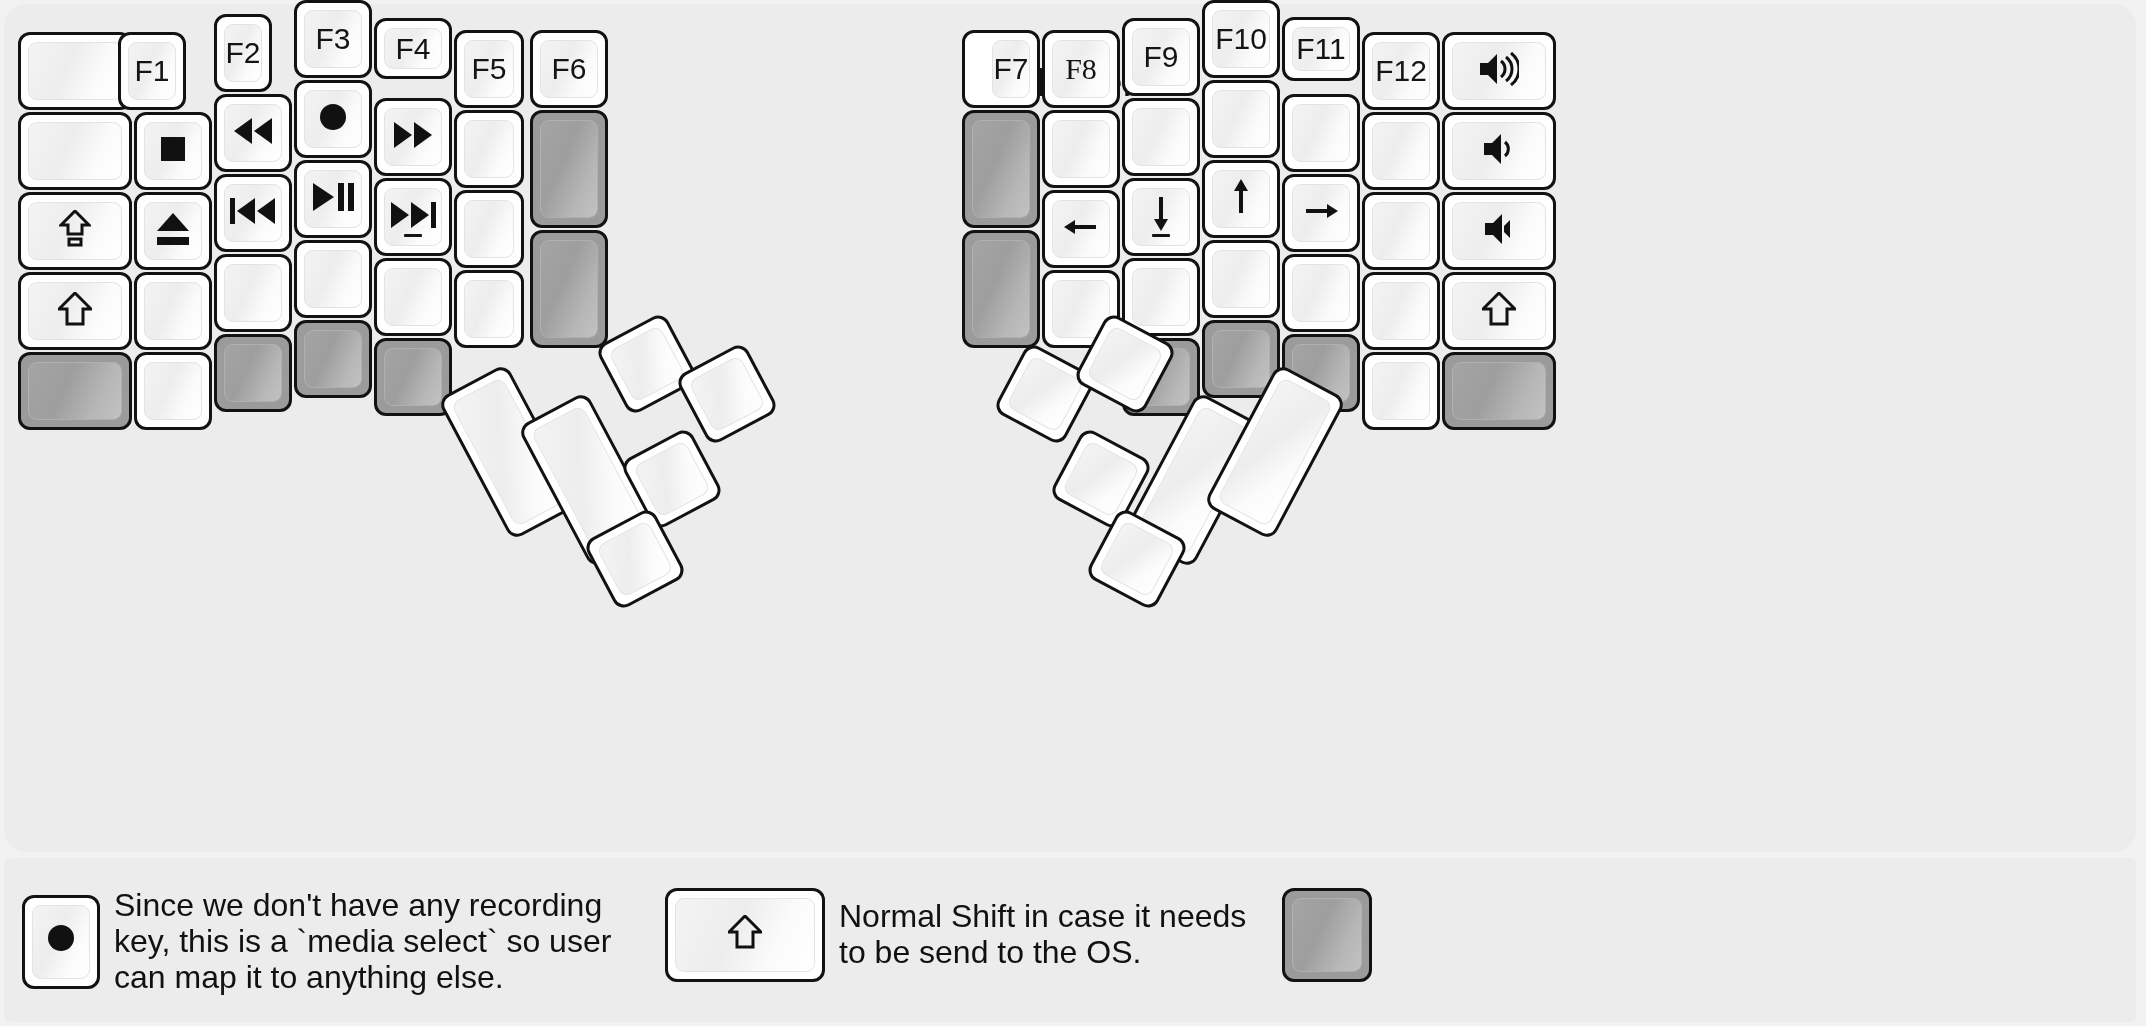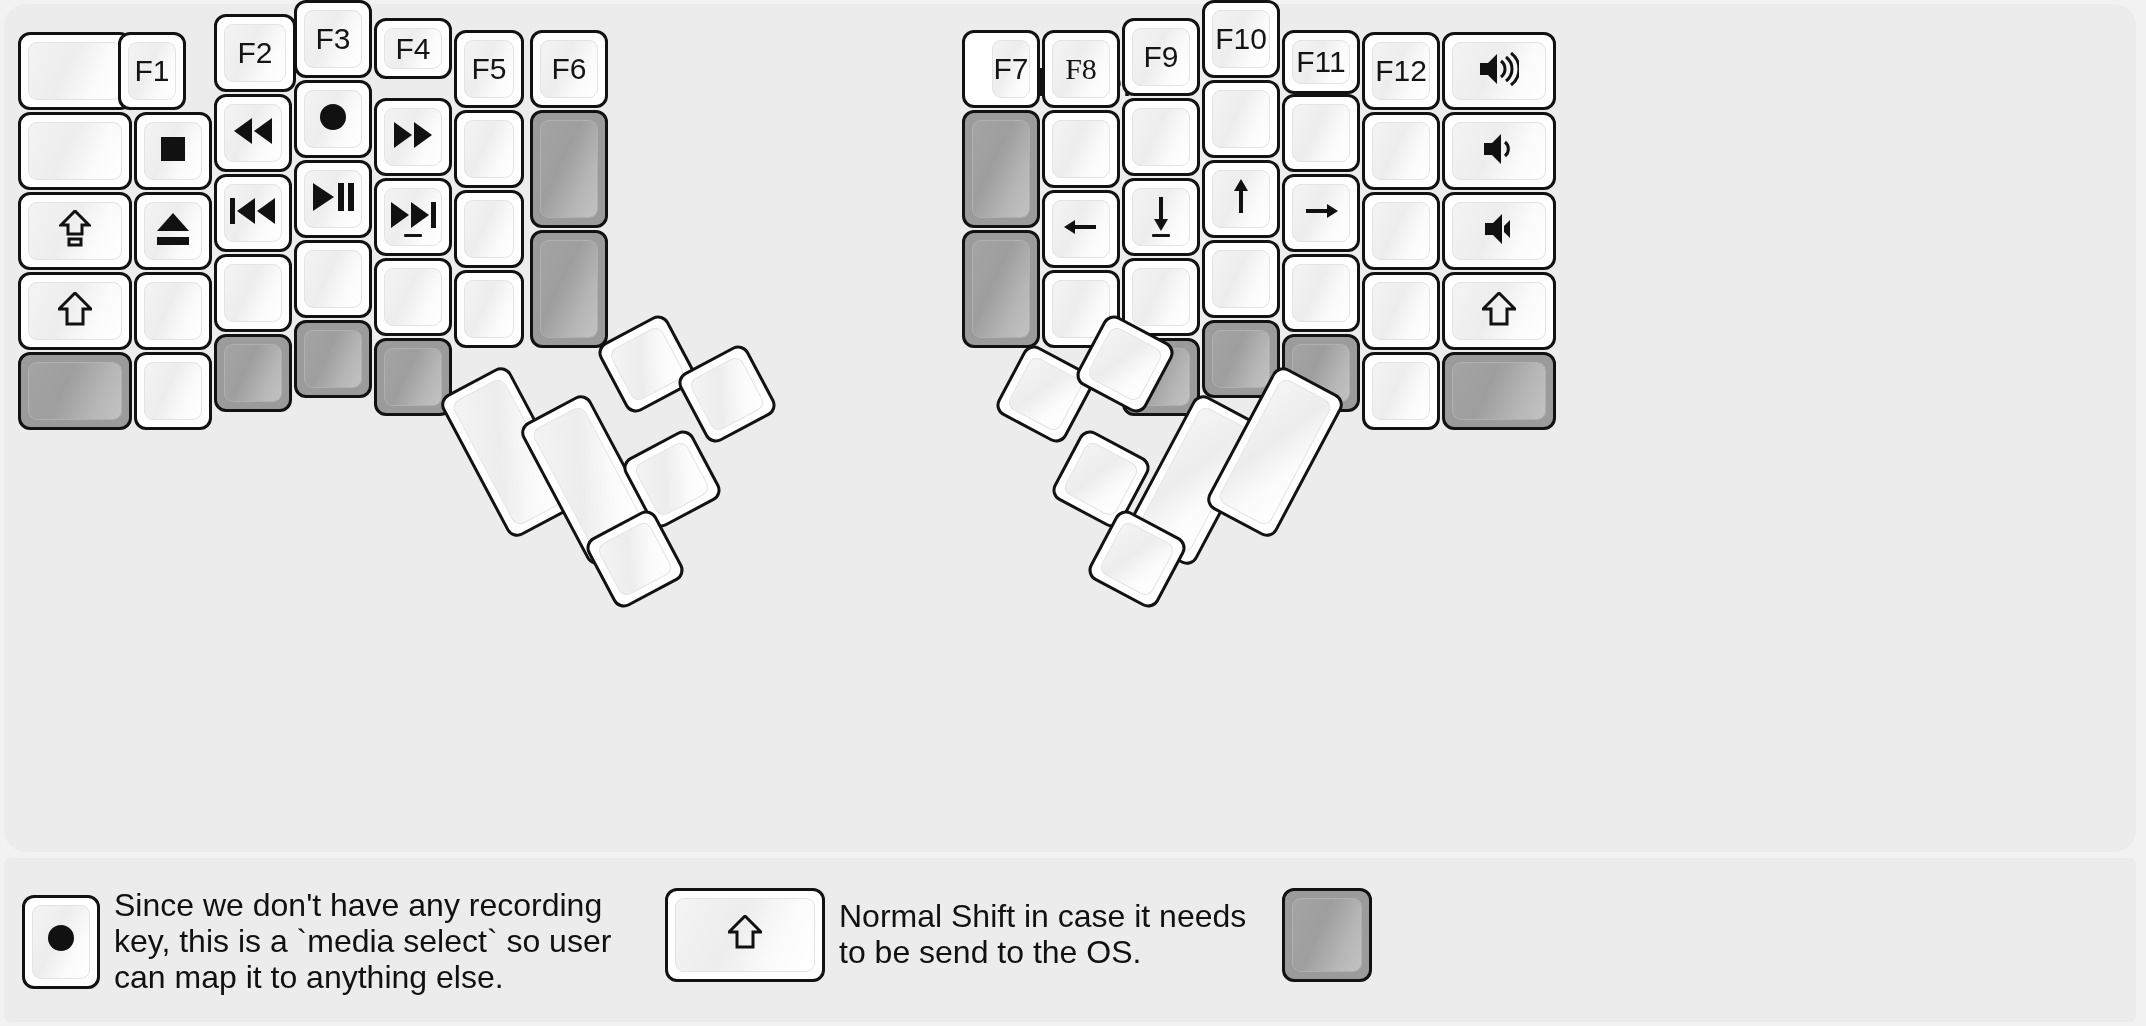--- a/index.html
+++ b/index.html
@@ -164,21 +164,21 @@
               <rect x="2" y="26" width="32" height="8" fill="#111"></rect>
             </svg></span>
         </div>
       </div>
       <div class="key" style="left: 134px; top: 272px; width: 78px; height: 78px;">
         <div class="cap"></div>
       </div>
       <div class="key" style="left: 134px; top: 352px; width: 78px; height: 78px;">
         <div class="cap"></div>
       </div>
-      <div class="key" style="left: 214px; top: 14px; width: 82px; height: 78px;">
+      <div class="key" style="left: 214px; top: 14px; width: 58px; height: 78px;">
         <div class="cap">
           <span class="glyph">F2</span>
         </div>
       </div>
       <div class="key" style="left: 214px; top: 94px; width: 78px; height: 78px;">
         <div class="cap">
           <span class="glyph"><svg width="42" height="28" viewBox="0 0 42 28" xmlns="http://www.w3.org/2000/svg">
               <polygon points="20,1 20,27 2,14" fill="#111"></polygon>
               <polygon points="40,1 40,27 22,14" fill="#111"></polygon>
             </svg></span>
@@ -350,21 +350,21 @@
               <polygon points="14,1 7,13 21,13" fill="#111"></polygon>
             </svg></span>
         </div>
       </div>
       <div class="key" style="left: 1202px; top: 240px; width: 78px; height: 78px;">
         <div class="cap"></div>
       </div>
       <div class="key trans" style="left: 1202px; top: 320px; width: 78px; height: 78px;">
         <div class="cap"></div>
       </div>
-      <div class="key" style="left: 1282px; top: 30px; width: 78px; height: 64px;">
+      <div class="key" style="left: 1282px; top: 17px; width: 78px; height: 64px;">
         <div class="cap">
           <span class="glyph">F11</span>
         </div>
       </div>
       <div class="key" style="left: 1282px; top: 94px; width: 78px; height: 78px;">
         <div class="cap"></div>
       </div>
       <div class="key" style="left: 1282px; top: 174px; width: 78px; height: 78px;">
         <div class="cap">
           <span class="glyph"><svg width="36" height="28" viewBox="0 0 36 28" xmlns="http://www.w3.org/2000/svg">

